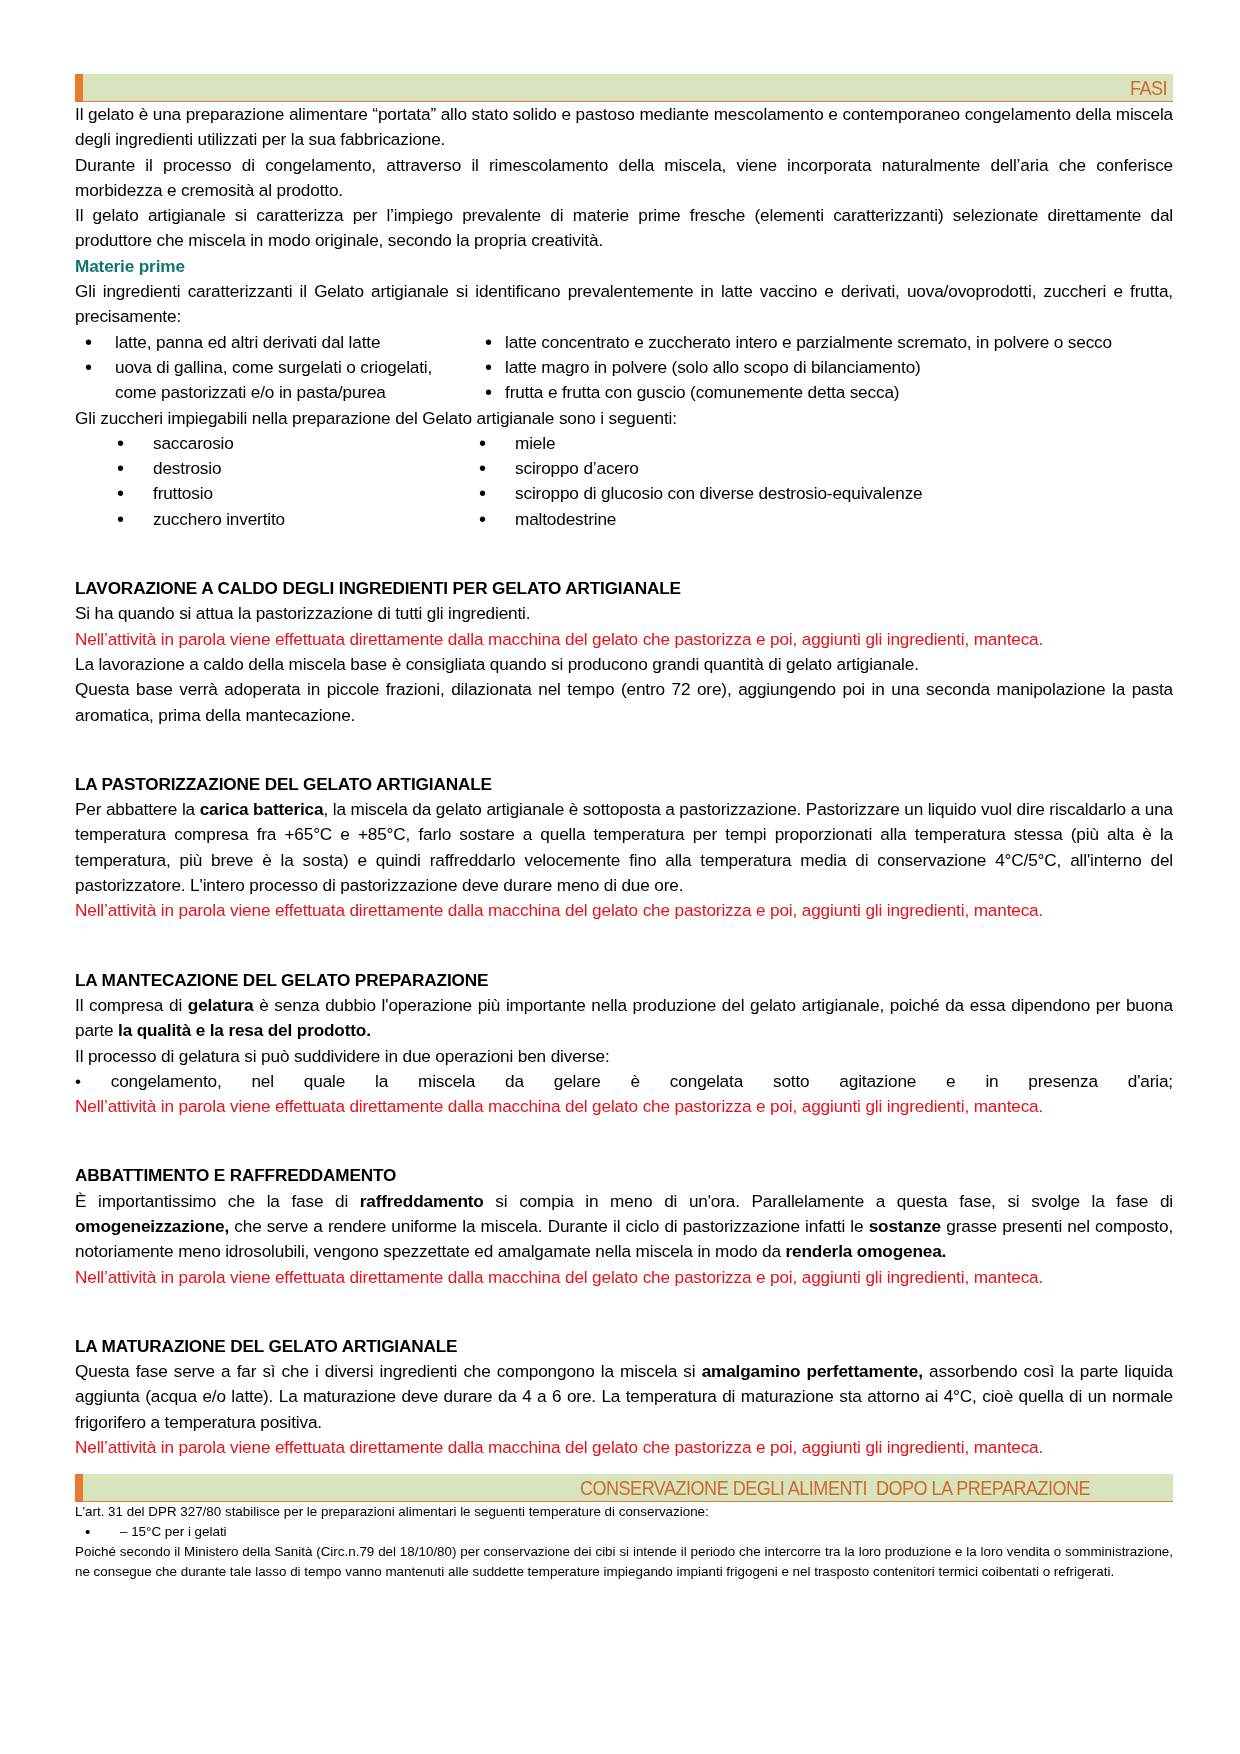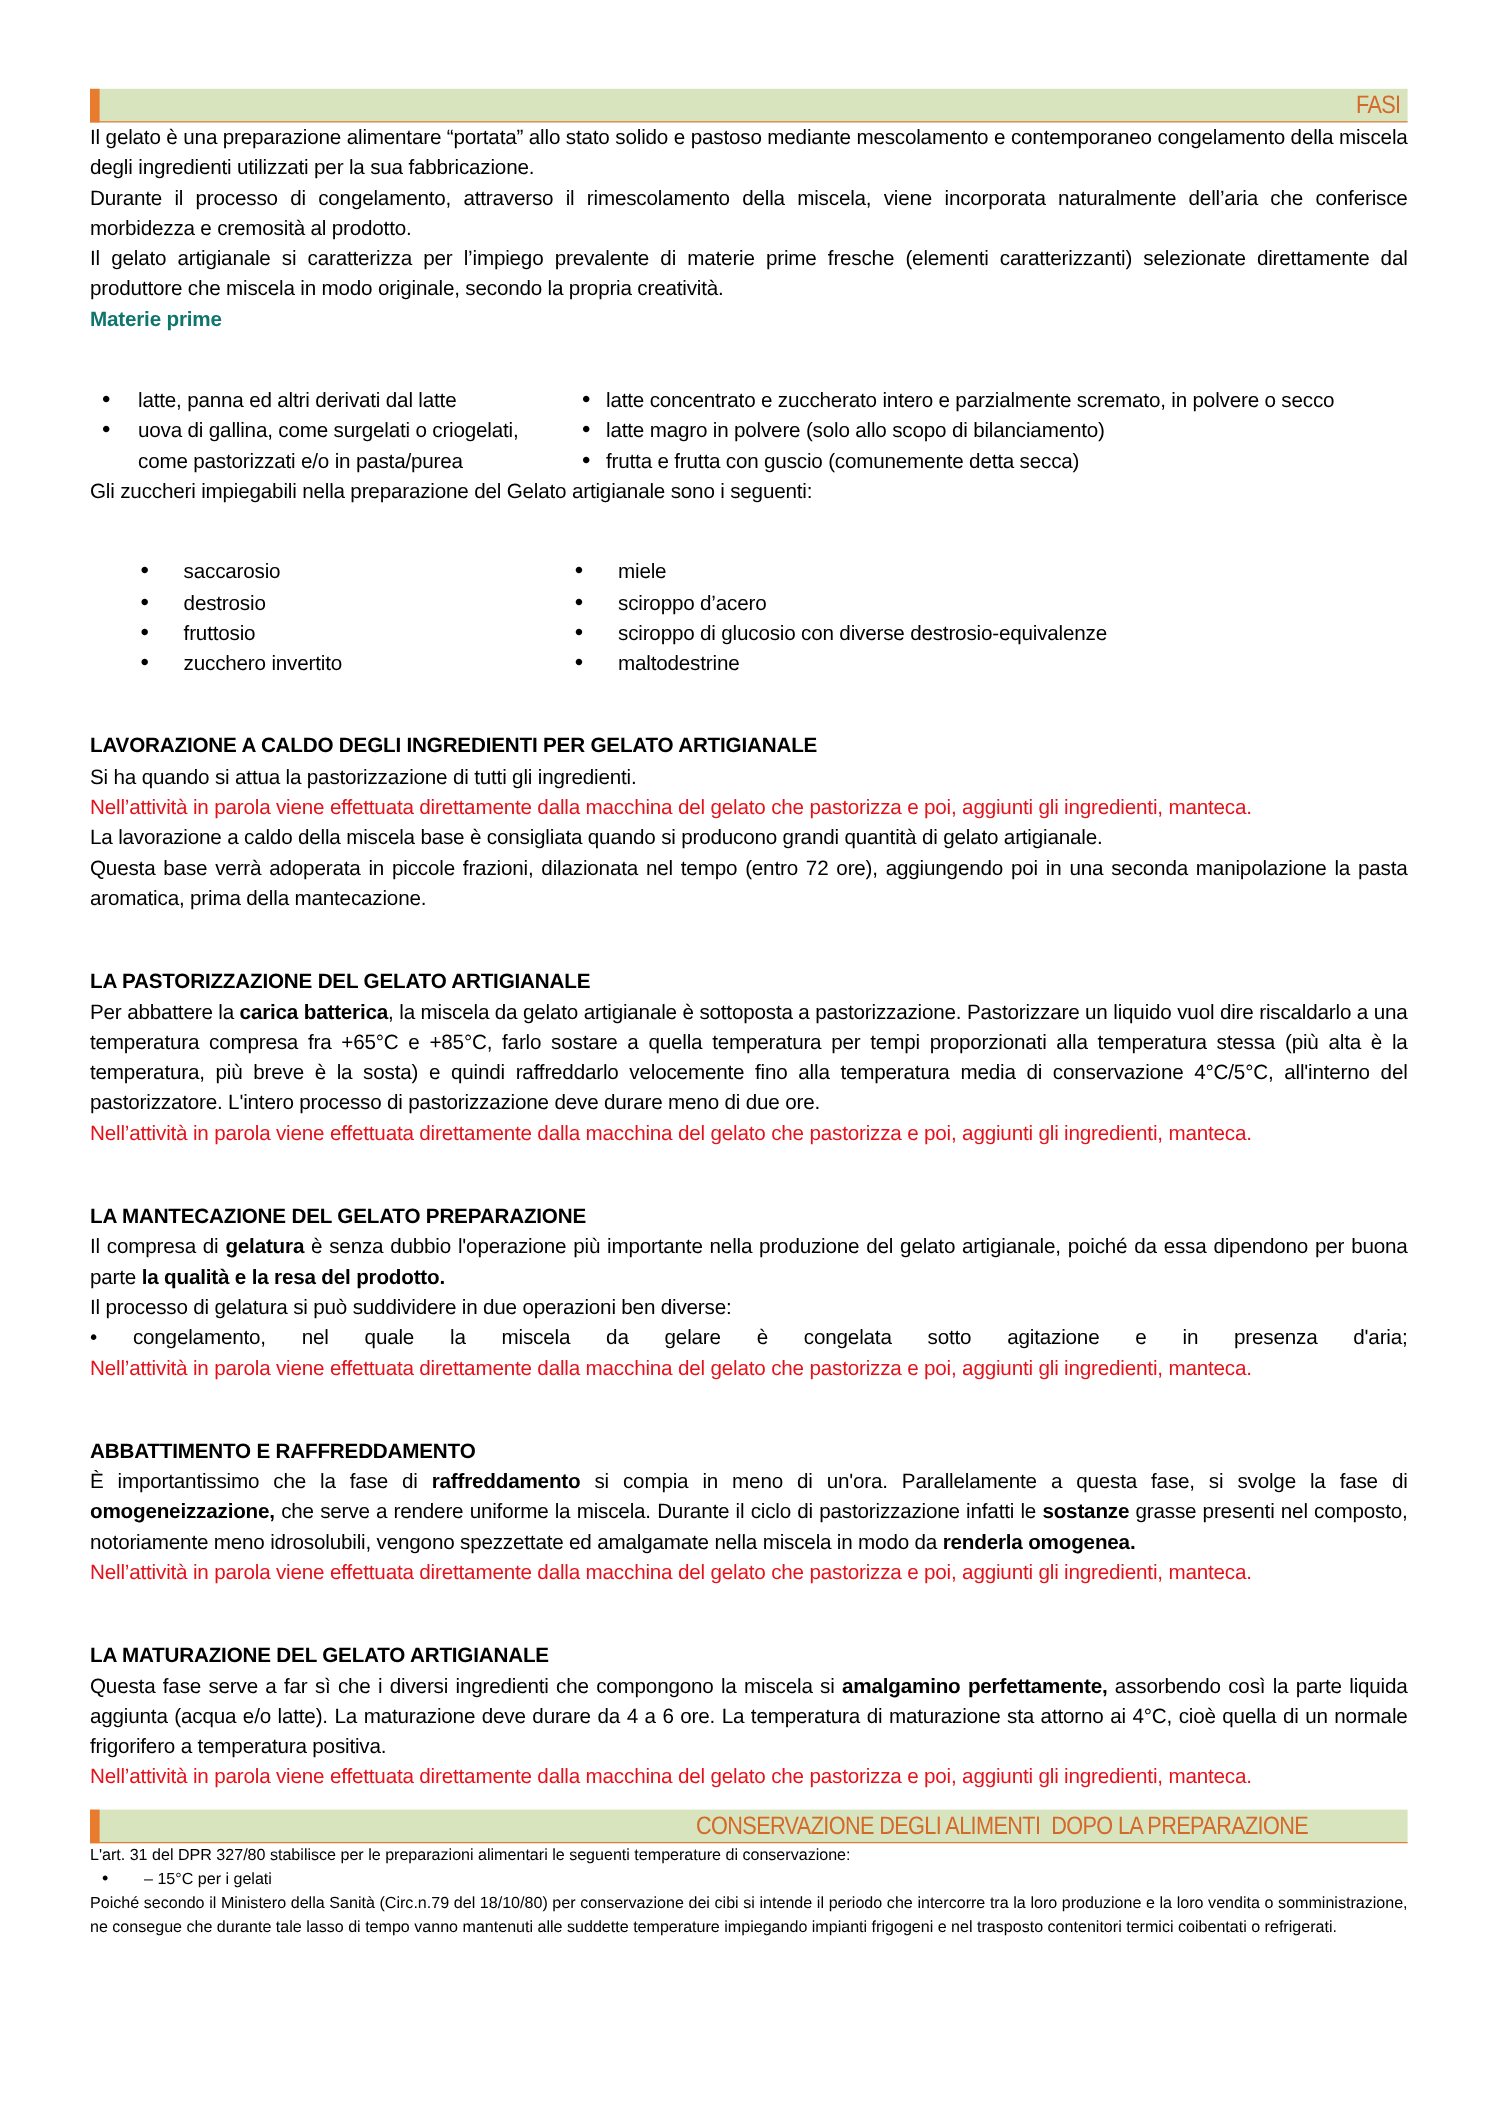--- a/index.html
+++ b/index.html
@@ -10,21 +10,21 @@
          padding-left: 16px; margin-left: 0; text-align: right; }
   .hdr .bar { position: absolute; left: 0; top: 0; width: 8px; height: 28px; background: #e97b2e; }
   .hdr .title { font-family: "Liberation Sans", sans-serif; font-size: 21px; line-height: 27px;
                 color: #d4692a; letter-spacing: -0.6px; transform: scaleX(0.86); transform-origin: left center;
                 display: inline-block; white-space: nowrap; }
   .body { font-size: 17.2px; line-height: 25.3px; letter-spacing: -0.15px; }
   p { margin: 0; text-align: justify; }
   .red { color: #e3131b; }
   .sub { color: #0f766e; font-weight: bold; }
   .h3 { font-weight: bold; margin-top: 44px; }
-  .cols { display: flex; margin-top: 42px; }
+  .cols { display: flex; }
   .col { flex: 1; }
   ul { list-style: none; margin: 0; padding: 0; }
   li { position: relative; }
   .l1 li { padding-left: 40px; }
   .l1 li::before, .l2 li::before { content: "\2022"; position: absolute; font-size: 20px; }
   .l1 li::before { left: 10px; }
   .l2 li { padding-left: 78px; }
   .l2 li::before { left: 42px; }
   .c1 { width: 400px; flex: none; }
   .sect2 { margin-top: 14px; }
@@ -42,20 +42,21 @@
     <span class="bar"></span>
     <span class="title">FASI</span>
   </div>
 
   <div class="body">
     <p>Il gelato è una preparazione alimentare “portata” allo stato solido e pastoso mediante mescolamento e contemporaneo congelamento della miscela degli ingredienti utilizzati per la sua fabbricazione.</p>
     <p>Durante il processo di congelamento, attraverso il rimescolamento della miscela, viene incorporata naturalmente dell’aria che conferisce morbidezza e cremosità al prodotto.</p>
     <p>Il gelato artigianale si caratterizza per l’impiego prevalente di materie prime fresche (elementi caratterizzanti) selezionate direttamente dal produttore che miscela in modo originale, secondo la propria creatività.</p>
 
     <p class="sub">Materie prime</p>
+    <p>Gli ingredienti caratterizzanti il Gelato artigianale si identificano prevalentemente in latte vaccino e derivati, uova/ovoprodotti, zuccheri e frutta, precisamente:</p>
 
     <div class="cols">
       <ul class="l1 col c1">
         <li>latte, panna ed altri derivati dal latte</li>
         <li style="padding-right:20px">uova di gallina, come surgelati o criogelati, come pastorizzati e/o in pasta/purea</li>
       </ul>
       <ul class="l1 col">
         <li style="padding-left:30px">latte concentrato e zuccherato intero e parzialmente scremato, in polvere o secco</li>
         <li style="padding-left:30px">latte magro in polvere (solo allo scopo di bilanciamento)</li>
         <li style="padding-left:30px">frutta e frutta con guscio (comunemente detta secca)</li>

